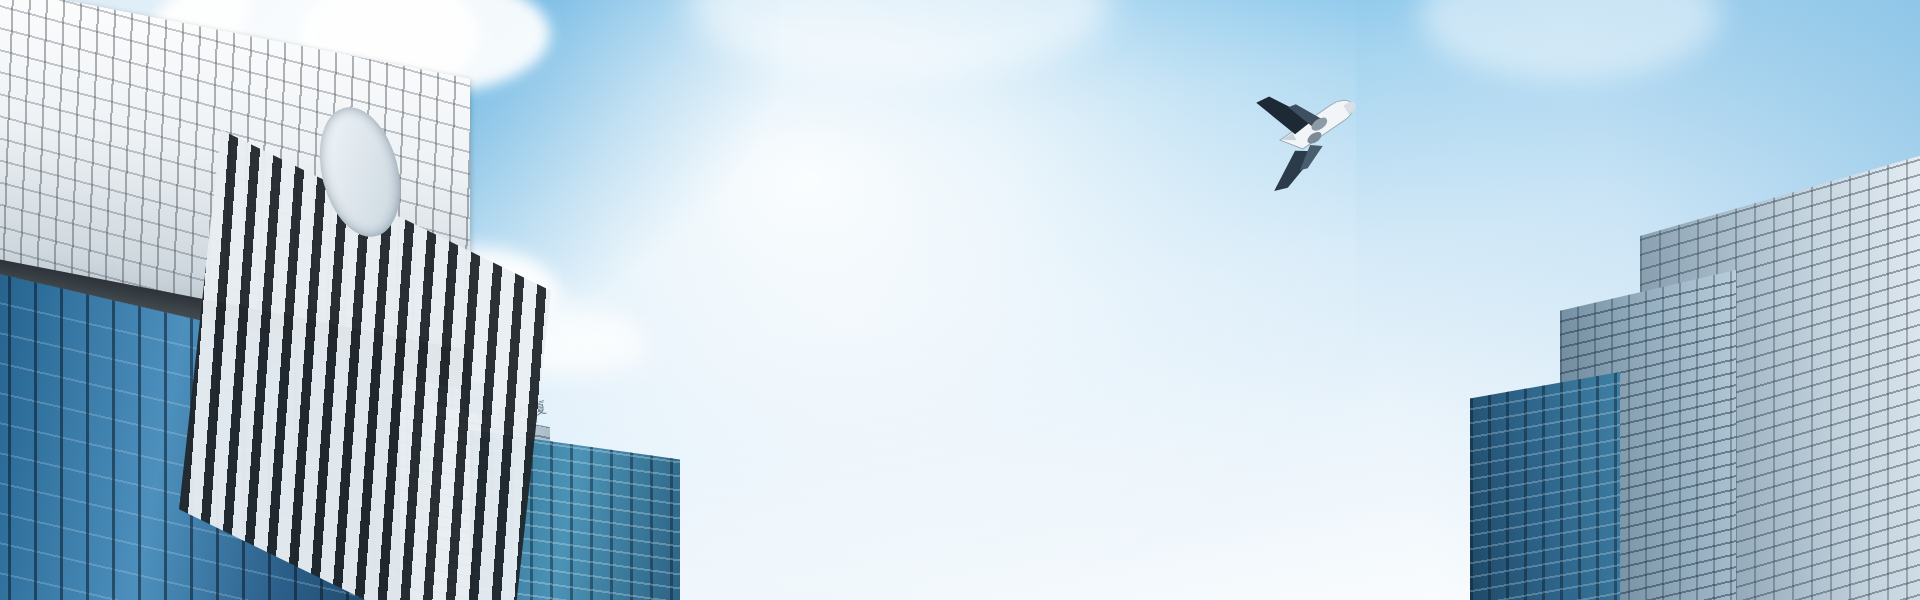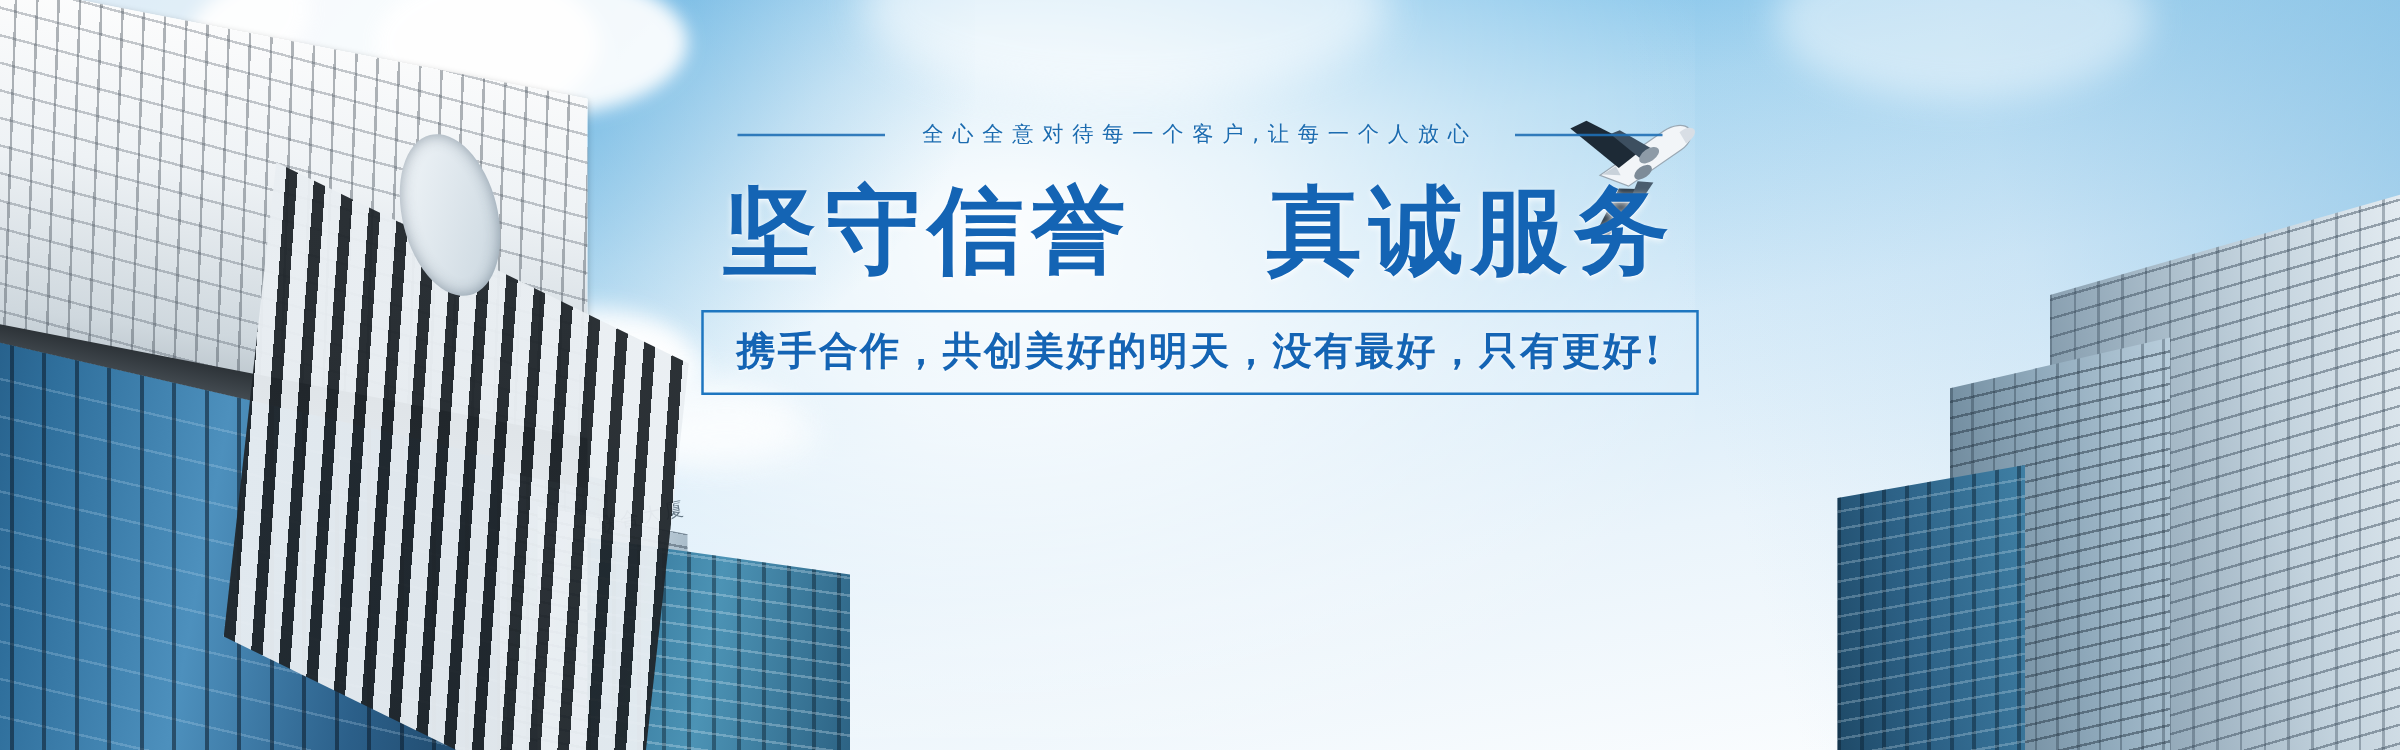--- a/index.html
+++ b/index.html
@@ -237,32 +237,13 @@
     <path d="M128 40 C134 37 139 38 140 41 C141 44 137 48 131 50 Z" fill="#d8dee5"></path>
     <path d="M74 56 L44 16 L58 13 L96 46 Z" fill="#1d2a36"></path>
     <path d="M70 72 L40 106 L54 106 L92 78 Z" fill="#2b3b4a"></path>
     <path d="M92 52 L74 28 L82 27 L104 48 Z" fill="#3d4f60"></path>
     <path d="M86 70 L70 92 L78 92 L98 74 Z" fill="#4a5d6e"></path>
     <ellipse cx="100" cy="52" rx="9" ry="5" fill="#8e9ba7" transform="rotate(-21 100 52)"></ellipse>
     <ellipse cx="92" cy="64" rx="8" ry="4.5" fill="#7d8b98" transform="rotate(-21 92 64)"></ellipse>
     <path d="M60 58 L72 54 L74 62 Z" fill="#c9d2da"></path>
   </svg>
 
-  <div class="content">
-
-    <div class="tagline-row">
-      <span class="rule"></span>
-      <span class="tagline">全心全意对待每一个客户,让每一个人放心</span>
-      <span class="rule"></span>
-    </div>
-
-    <div class="headline">
-      <span>坚守信誉</span>
-      <span class="gap"></span>
-      <span>真诚服务</span>
-    </div>
-
-    <div class="subtitle-wrap">
-      <div class="subtitle">携手合作，共创美好的明天，没有最好，只有更好!</div>
-    </div>
-
-  </div>
 </div>
 
 </body></html>

